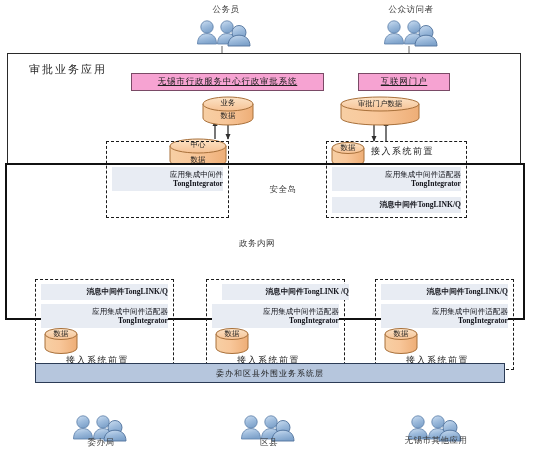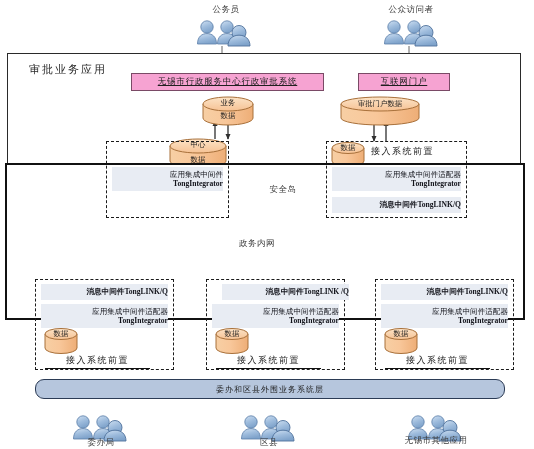--- a/index.html
+++ b/index.html
@@ -353,19 +353,19 @@
     <span class="ln1">应用集成中间件适配器</span>
     <span>TongIntegrator</span>
   </div>
   <div class="abs" style="left:385px;top:330px;width:32px;height:20px;">
     <div class="cyl-label">
       <span>数据</span>
     </div>
   </div>
   <div class="abs fe-caption" style="left:385px;top:354px;width:105px;text-align:center;">接入系统前置</div>
 
-  <div class="abs bottom-bar" style="left:35px;top:379px;width:470px;height:20px;border-radius:9px;">委办和区县外围业务系统层</div>
+  <div class="abs bottom-bar" style="left:35px;top:363px;width:470px;height:20px;">委办和区县外围业务系统层</div>
 
   <div class="abs actor-label" style="left:51px;top:437px;width:100px;">委办局</div>
   <div class="abs actor-label" style="left:386px;top:435px;width:100px;">无锡市其他应用</div>
   <div class="abs actor-label" style="left:219px;top:437px;width:100px;">区县</div>
 
 </div>
 
 </body></html>

